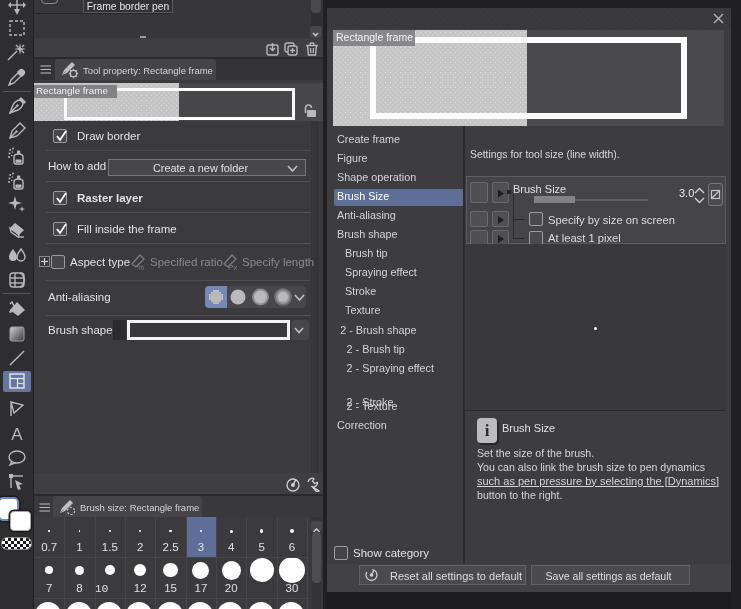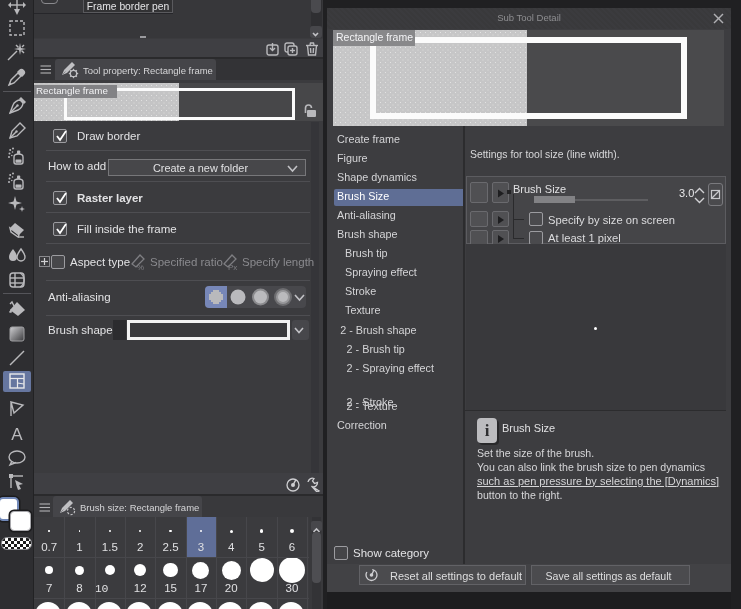--- a/index.html
+++ b/index.html
@@ -287,37 +287,36 @@
       </svg>
   </div>
   <div class="abs" style="left:311.5px;top:531.5px;width:9.5px;height:51px;background:#4e4e52;border-radius:4px;"></div>
 
   
   <div class="abs" style="left:323px;top:0;width:4px;height:609px;background:#202022;"></div>
 
   
   <div class="abs" id="dialog" style="left:327px;top:8px;width:404px;height:584px;background:#3d3d40;border-top:1px solid #515155;"></div>
   <div class="abs" style="left:327px;top:8px;width:404px;height:21px;background:repeating-linear-gradient(45deg,#3b3b3e 0 2px,#39393b 2px 4px);"></div>
-  <div class="abs" style="left:327px;top:12px;width:404px;height:13px;color:#8e8e91;font-size:9.5px;text-align:center;">Sub Tool Detail</div>
   <svg class="abs" style="left:713px;top:13px;" width="11" height="11">
     <line x1="1" y1="1" x2="10" y2="10" stroke="#b0b0b3" stroke-width="1.4"></line>
     <line x1="10" y1="1" x2="1" y2="10" stroke="#b0b0b3" stroke-width="1.4"></line>
   </svg>
 
   
   <div class="abs" style="left:333px;top:30px;width:391px;height:96px;background:#4a4a4c;"></div>
   <div class="abs" style="left:333px;top:30px;width:194px;height:96px;background:#c6c6c7;background-image:radial-gradient(#e2e2e2 0.8px, transparent 0.9px),radial-gradient(#dcdcdc 0.8px, transparent 0.9px);background-size:5px 5px;background-position:0 0,2.5px 2.5px;"></div>
   <div class="abs" style="left:369.5px;top:36.5px;width:317px;height:82px;border:6px solid #fbfbfb;box-sizing:border-box;"></div>
   <div class="abs" style="left:333px;top:30px;width:82px;height:15.5px;background:#88888a;color:#f4f4f6;font-size:10.5px;line-height:15px;padding-left:3px;overflow:hidden;">Rectangle frame</div>
 
   
   <div id="dlglist">
       <div class="abs" style="left:337px;top:133px;font-size:10.8px;color:#d4d4d6;">Create frame</div>
       <div class="abs" style="left:337px;top:152.05px;font-size:10.8px;color:#d4d4d6;">Figure</div>
-      <div class="abs" style="left:337px;top:171.1px;font-size:10.8px;color:#d4d4d6;">Shape dynamics</div>
+      <div class="abs" style="left:337px;top:171.1px;font-size:10.8px;color:#d4d4d6;">Shape operation</div>
       <div class="abs" style="left:333.5px;top:189.15px;width:131px;height:16.5px;background:#5f6e95;border-radius:2px;"></div>
       <div class="abs" style="left:337px;top:190.15px;font-size:10.8px;color:#ffffff;">Brush Size</div>
       <div class="abs" style="left:337px;top:209.2px;font-size:10.8px;color:#d4d4d6;">Anti-aliasing</div>
       <div class="abs" style="left:337px;top:228.25px;font-size:10.8px;color:#d4d4d6;">Brush shape</div>
       <div class="abs" style="left:345px;top:247.3px;font-size:10.8px;color:#d4d4d6;">Brush tip</div>
       <div class="abs" style="left:345px;top:266.35px;font-size:10.8px;color:#d4d4d6;">Spraying effect</div>
       <div class="abs" style="left:345px;top:285.4px;font-size:10.8px;color:#d4d4d6;">Stroke</div>
       <div class="abs" style="left:345px;top:304.45000000000005px;font-size:10.8px;color:#d4d4d6;">Texture</div>
       <div class="abs" style="left:340.2px;top:323.5px;font-size:10.8px;color:#d4d4d6;">2 - Brush shape</div>
       <div class="abs" style="left:346.6px;top:342.55px;font-size:10.8px;color:#d4d4d6;">2 - Brush tip</div>

